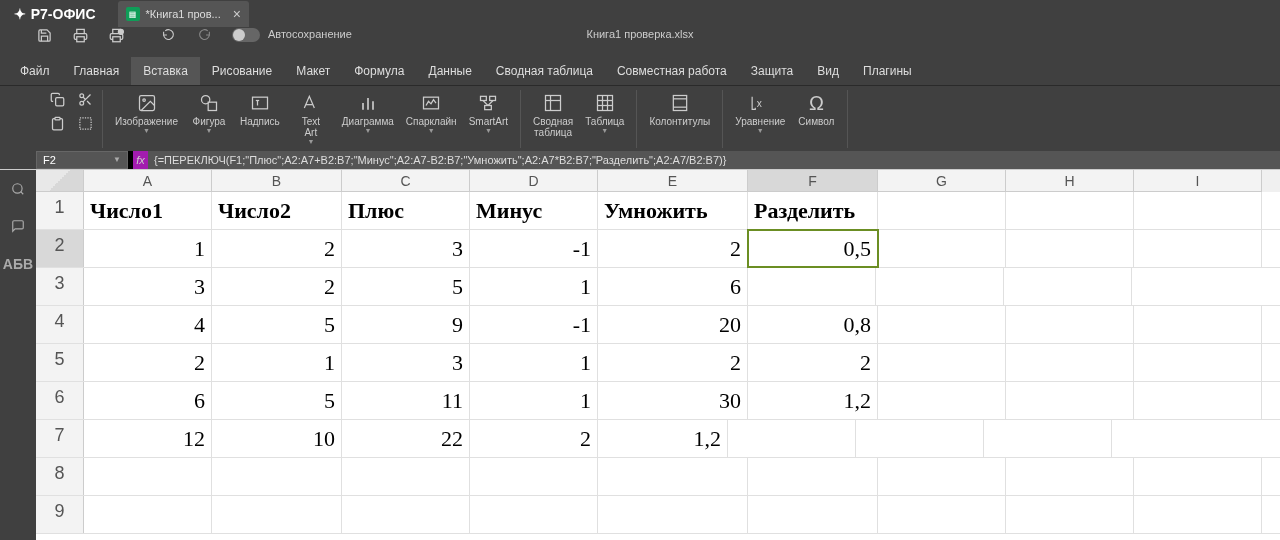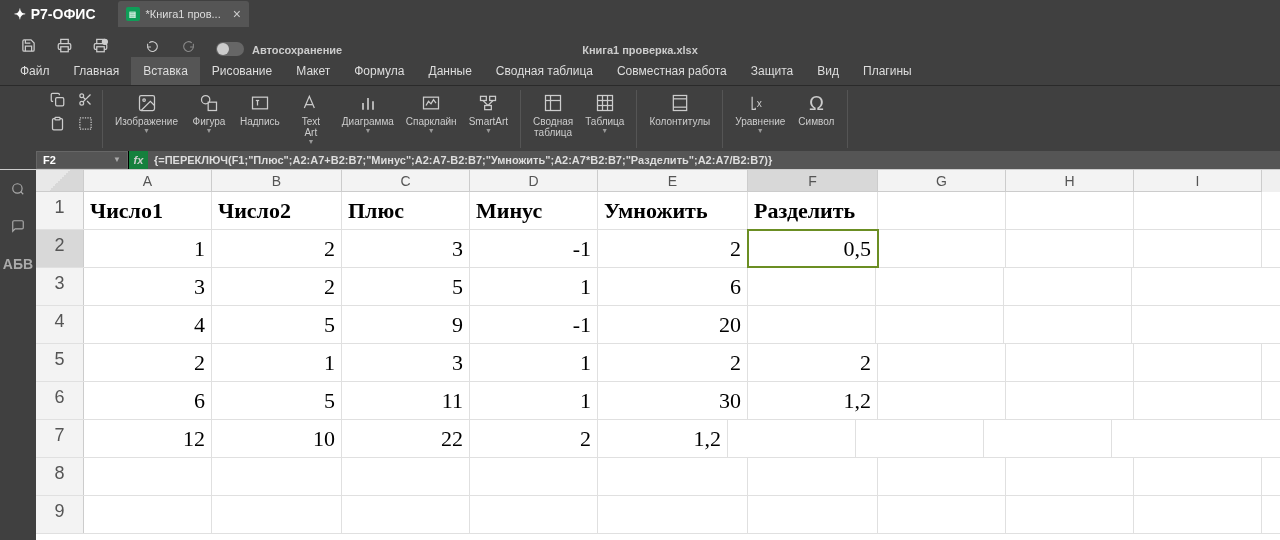--- a/index.html
+++ b/index.html
@@ -5,21 +5,21 @@
 * { box-sizing: border-box; margin: 0; padding: 0; }
 body { font-family: Arial, sans-serif; background: #fff; width: 1280px; height: 540px; overflow: hidden; }
 
 .titlebar { height: 28px; background: #404040; display: flex; align-items: center; }
 .logo { color: #fff; font-weight: bold; font-size: 14px; padding: 0 14px; display: flex; align-items: center; gap: 5px; }
 .logo-icon { display: inline-block; }
 .tab { margin-left: 8px; background: #555; height: 26px; display: flex; align-items: center; padding: 0 8px; color: #ddd; font-size: 11px; gap: 6px; min-width: 110px; border-top-left-radius: 3px; border-top-right-radius: 3px; }
 .tab-icon { width: 14px; height: 14px; background: #0f9d58; display: flex; align-items: center; justify-content: center; color: #fff; font-size: 8px; border-radius: 2px; }
 .tab-close { color: #ccc; margin-left: 6px; font-size: 14px; }
 
-.quickbar { height: 28px; background: #404040; display: flex; align-items: flex-end; padding: 0 10px; position: relative; font-weight: bold; }
+.quickbar { height: 28px; background: #404040; display: flex; align-items: flex-start; padding: 0 26px; position: relative; }
 .quickbar .qb-icon { color: #ccc; width: 36px; text-align: center; font-size: 14px; }
 .toggle { width: 28px; height: 14px; background: #666; border-radius: 8px; margin: 0 2px 0 10px; position: relative; }
 .toggle::after { content: ""; width: 12px; height: 12px; border-radius: 50%; background: #ccc; position: absolute; top: 1px; left: 1px; }
 .quickbar .label { color: #ccc; font-size: 11px; margin-left: 6px; }
 .doc-title { color: #ccc; font-size: 11px; position: absolute; left: 50%; transform: translateX(-50%); width: 100%; text-align: center; pointer-events: none; }
 .doc-title span { pointer-events: auto; }
 
 .menubar { height: 30px; background: #404040; display: flex; align-items: center; padding: 0 8px; border-bottom: 1px solid #2a2a2a; }
 .menubar .menu-item { color: #ddd; font-size: 12px; padding: 7px 12px; }
 .menubar .menu-item.active { background: #555; }
@@ -29,25 +29,25 @@
 .ribbon-body { flex: 1; display: flex; align-items: flex-start; padding: 4px 4px; }
 .group { display: flex; align-items: flex-start; padding: 0 6px; border-right: 1px solid #555; height: 58px; }
 .smallgrid { display: flex; flex-direction: column; gap: 6px; padding: 2px 2px; }
 .smallgrid-row { display: flex; gap: 10px; }
 .smallgrid .sb { color: #ccc; font-size: 14px; width: 18px; text-align: center; }
 .bigbtn { display: flex; flex-direction: column; align-items: center; justify-content: flex-start; color: #ccc; font-size: 10px; padding: 2px 6px; gap: 2px; min-width: 50px; }
 .bigbtn .icon { font-size: 18px; height: 22px; display: flex; align-items: center; justify-content: center; color: #ccc; }
 .bigbtn .lbl { font-size: 10px; white-space: nowrap; text-align: center; line-height: 11px; }
 .dropdown-caret { font-size: 7px; color: #999; margin-top: -2px; }
 
-.formula-row { height: 20px; display: flex; align-items: center; border-bottom: 1px solid #ccc; background: #404040; font-weight: bold; }
+.formula-row { height: 20px; display: flex; align-items: center; border-bottom: 1px solid #ccc; background: #404040; }
 .sidecol { width: 36px; background: #404040; }
 .namebox { width: 92px; height: 18px; background: #555; color: #fff; font-size: 11px; padding: 2px 6px; border: 1px solid #666; display: flex; align-items: center; justify-content: space-between; }
 .namebox .caret { font-size: 8px; color: #aaa; }
-.fxlabel { width: 20px; color: #ccc; font-size: 11px; font-style: italic; text-align: center; background: #15803d; height: 18px; line-height: 18px; border-left: 1px solid #000000; }
+.fxlabel { width: 20px; color: #ccc; font-size: 11px; font-style: italic; text-align: center; background: #a21caf; height: 18px; line-height: 18px; border-left: 5px solid #000000; }
 .formula-input { flex: 1; background: #555; color: #ddd; font-size: 11px; padding: 2px 6px; height: 18px; line-height: 14px; border: none; }
 
 .sheet-area { display: flex; height: calc(540px - 28px - 28px - 30px - 64px - 20px); }
 .leftside { width: 36px; background: #404040; display: flex; flex-direction: column; align-items: center; padding-top: 12px; gap: 20px; }
 .leftside .ic { color: #aaa; font-size: 13px; }
 .grid { flex: 1; overflow: hidden; position: relative; }
 
 .col-headers { display: flex; height: 22px; background: #f0f0f0; }
 .corner { width: 48px; border-right: 1px solid #ccc; border-bottom: 1px solid #ccc; background: linear-gradient(135deg, #e8e8e8 50%, #d8d8d8 50%); }
 .ch { border-right: 1px solid #ccc; border-bottom: 1px solid #ccc; text-align: center; font-size: 14px; color: #555; line-height: 22px; background: #f3f3f3; }
@@ -380,20 +380,21 @@
           <div class="cell cw-H"></div>
           <div class="cell cw-I"></div>
         </div>
         <div class="row rd">
           <div class="rh">4</div>
           <div class="cell cw-A num">4</div>
           <div class="cell cw-B num">5</div>
           <div class="cell cw-C num">9</div>
           <div class="cell cw-D num">-1</div>
           <div class="cell cw-E num">20</div>
+          <div class="cell cw-F num">0,8</div>
           <div class="cell cw-G"></div>
           <div class="cell cw-H"></div>
           <div class="cell cw-I"></div>
         </div>
         <div class="row rd">
           <div class="rh">5</div>
           <div class="cell cw-A num">2</div>
           <div class="cell cw-B num">1</div>
           <div class="cell cw-C num">3</div>
           <div class="cell cw-D num">1</div>

